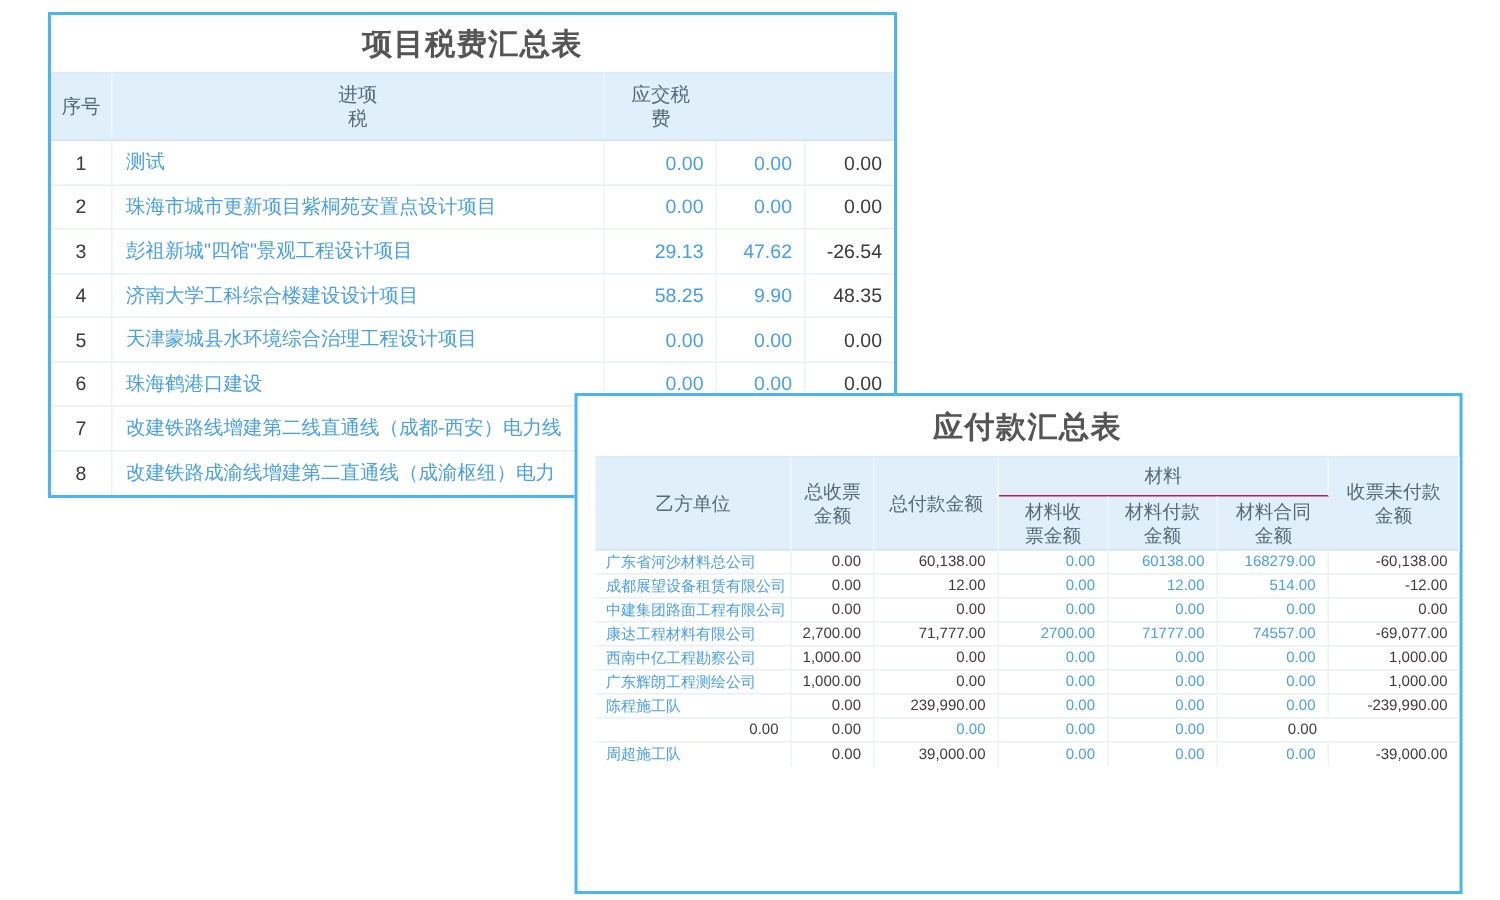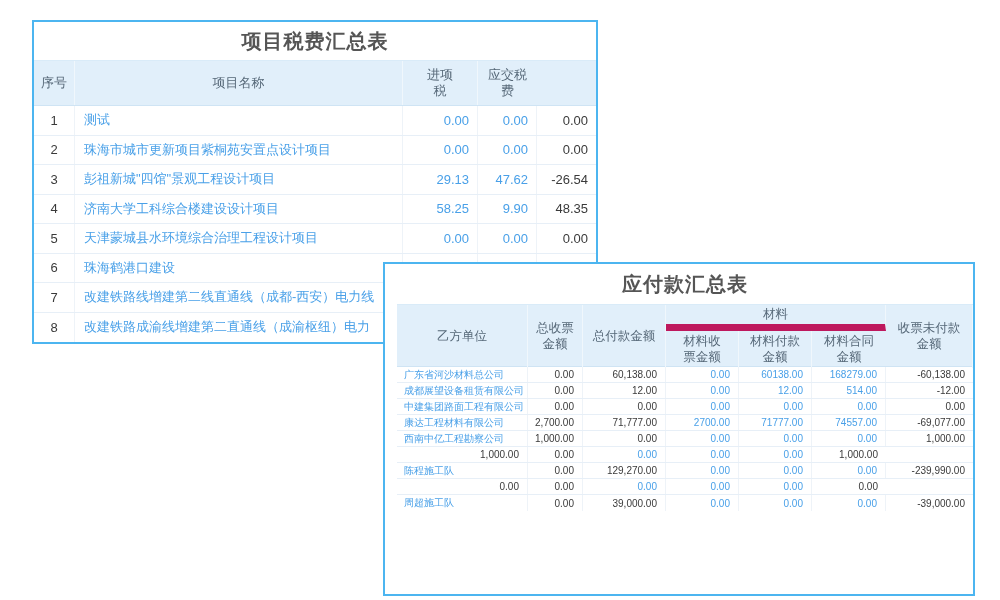--- a/index.html
+++ b/index.html
@@ -5,21 +5,21 @@
   html,body{margin:0;padding:0;background:#ffffff;}
   body{
     width:1000px;height:600px;position:relative;overflow:hidden;
     font-family:"Liberation Sans","DejaVu Sans",sans-serif;
     -webkit-font-smoothing:antialiased;
   }
   .panel{
     position:absolute;background:#ffffff;border:2px solid #4cb5f0;
     box-sizing:border-box;
   }
-  .panel1{left:32px;top:20px;width:566px;height:324px;z-index:1;}
+  .panel1{left:32px;top:8px;width:566px;height:324px;z-index:1;}
   .panel2{left:383px;top:262px;width:592px;height:334px;z-index:2;padding-left:12px;}
   .title{
     display:flex;align-items:center;justify-content:center;
     font-size:20px;font-weight:bold;color:#555555;letter-spacing:1px;
   }
   .panel1 .title{height:38px;}
   .panel2 .title{height:40px;}
 
   
   .thead{background:#e1effa;border-top:1px solid #d9ebf8;border-bottom:1px solid #cfe4f4;box-sizing:border-box;}
@@ -45,34 +45,33 @@
   .t1h{display:grid;grid-template-columns:41px 328px 75px 59px 1fr;height:46px;font-size:13px;}
   .t1 .row{grid-template-columns:41px 328px 75px 59px 1fr;height:29.5px;font-size:13px;}
 
   
   .t2h{
     display:grid;height:63px;font-size:12.5px;
     grid-template-columns:131px 55px 83px 73px 73px 74px 1fr;
     grid-template-rows:26px 37px;
   }
   .t2h .span2{grid-row:1/3;}
-  .t2h .mat{grid-column:4/7;grid-row:1;border-bottom:7px solid #be185d;}
+  .t2h .mat{grid-column:4/7;grid-row:1;border-bottom:1px solid #be185d;}
   .t2h .sub{grid-row:2;}
   .t2 .row{grid-template-columns:131px 55px 83px 73px 73px 74px 1fr;height:16px;font-size:10px;}
   .t2 .c.name{padding-left:7px;}
 </style>
 </head>
 <body>
 
 <section class="panel panel1">
   <div class="title">项目税费汇总表</div>
 
   <div class="thead t1h">
     <div class="hc">序号</div>
-    <div class="hc">项目名称</div>
     <div class="hc">进项
 税</div>
     <div class="hc">应交税
 费</div>
   </div>
 
   <div class="t1">
     <div class="row">
       <div class="c ctr">1</div>
       <div class="c name blue">测试</div>
@@ -191,31 +190,32 @@
     <div class="row">
       <div class="c name blue">西南中亿工程勘察公司</div>
       <div class="c num">1,000.00</div>
       <div class="c num">0.00</div>
       <div class="c num blue">0.00</div>
       <div class="c num blue">0.00</div>
       <div class="c num blue">0.00</div>
       <div class="c num">1,000.00</div>
     </div>
     <div class="row">
+      <div class="c name blue">广东辉朗工程测绘公司</div>
       <div class="c num">1,000.00</div>
       <div class="c num">0.00</div>
       <div class="c num blue">0.00</div>
       <div class="c num blue">0.00</div>
       <div class="c num blue">0.00</div>
       <div class="c num">1,000.00</div>
     </div>
     <div class="row">
       <div class="c name blue">陈程施工队</div>
       <div class="c num">0.00</div>
-      <div class="c num">129,270.00</div>
+      <div class="c num">239,990.00</div>
       <div class="c num blue">0.00</div>
       <div class="c num blue">0.00</div>
       <div class="c num blue">0.00</div>
       <div class="c num">-239,990.00</div>
     </div>
     <div class="row">
       <div class="c num">0.00</div>
       <div class="c num">0.00</div>
       <div class="c num blue">0.00</div>
       <div class="c num blue">0.00</div>

